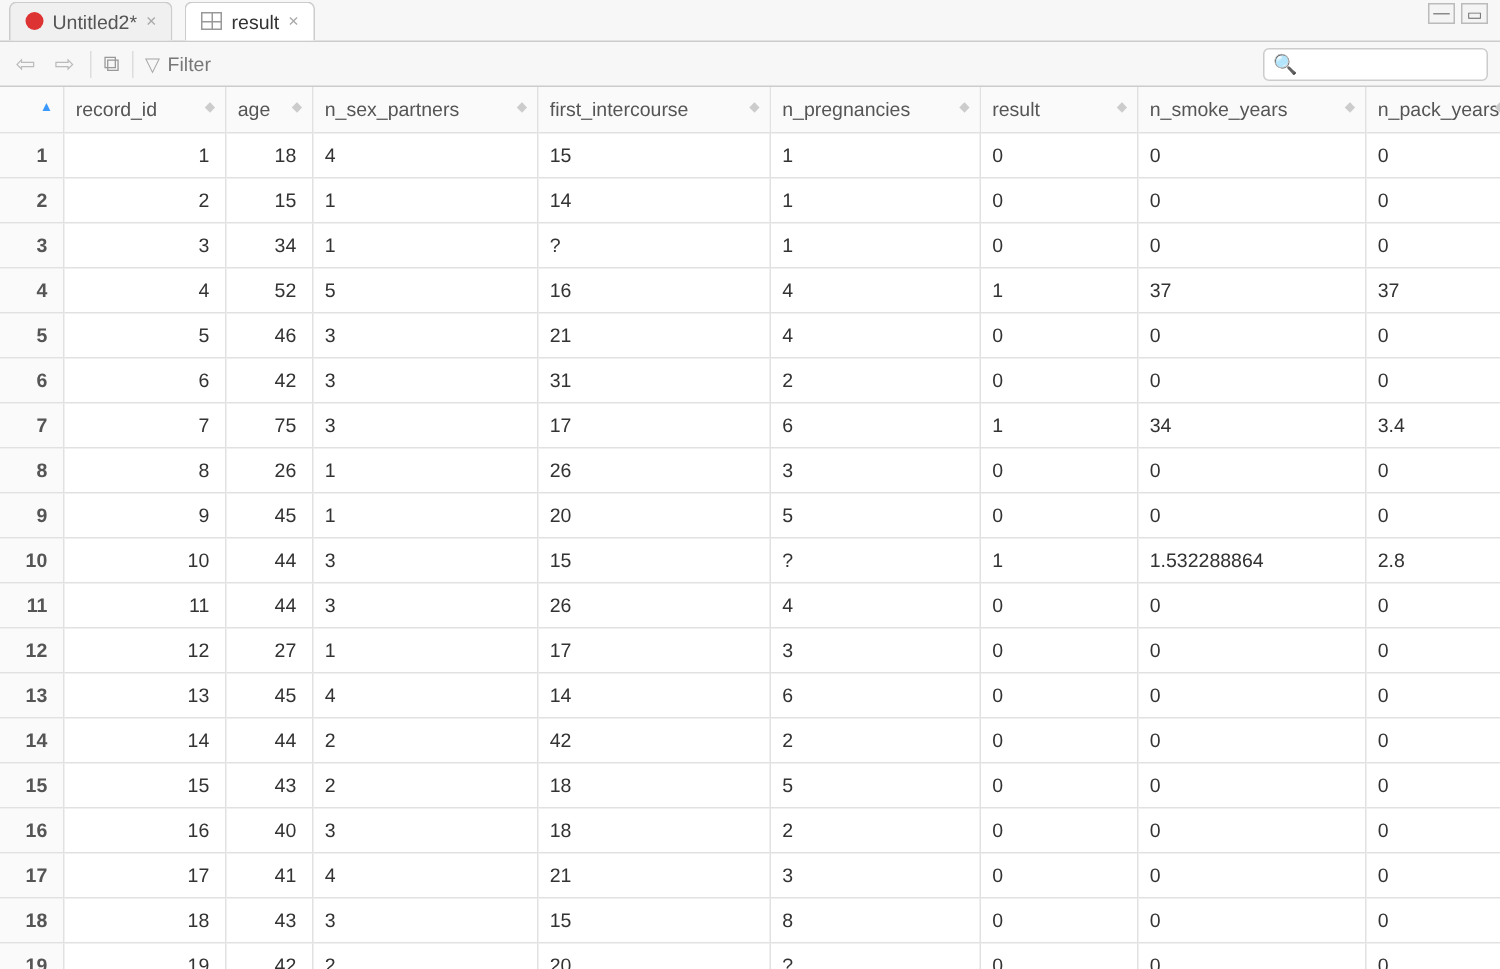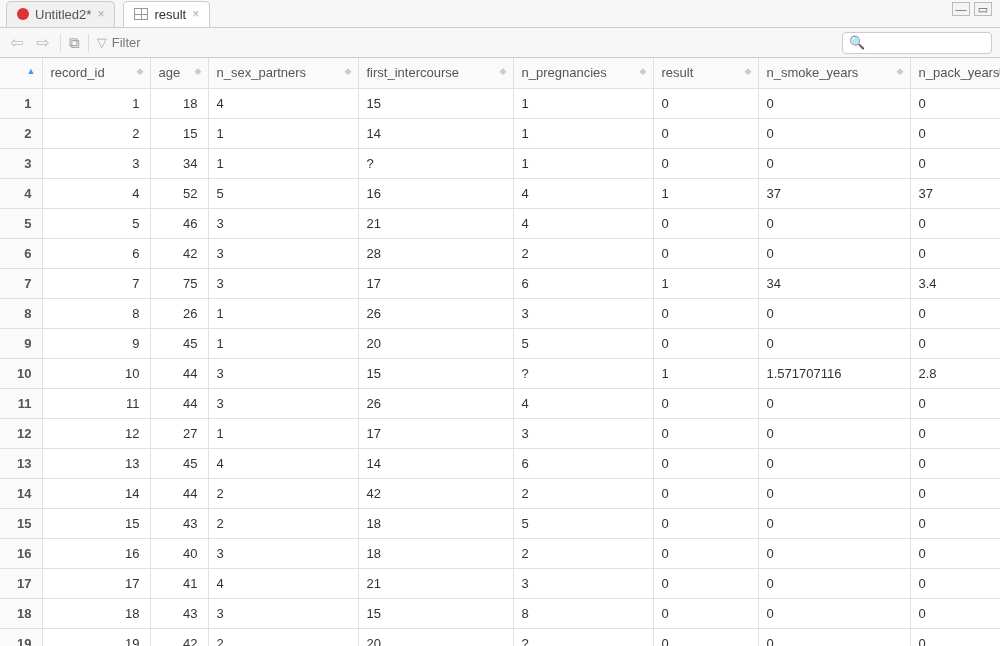--- a/index.html
+++ b/index.html
@@ -315,21 +315,21 @@
           <td>4</td>
           <td>0</td>
           <td>0</td>
           <td>0</td>
         </tr>
         <tr>
           <td class="rownum">6</td>
           <td class="num-right">6</td>
           <td class="num-right">42</td>
           <td>3</td>
-          <td>28</td>
+          <td>31</td>
           <td>2</td>
           <td>0</td>
           <td>0</td>
           <td>0</td>
         </tr>
         <tr>
           <td class="rownum">7</td>
           <td class="num-right">7</td>
           <td class="num-right">75</td>
           <td>3</td>
@@ -362,21 +362,21 @@
           <td>0</td>
         </tr>
         <tr>
           <td class="rownum">10</td>
           <td class="num-right">10</td>
           <td class="num-right">44</td>
           <td>3</td>
           <td>15</td>
           <td>?</td>
           <td>1</td>
-          <td>1.571707116</td>
+          <td>1.532288864</td>
           <td>2.8</td>
         </tr>
         <tr>
           <td class="rownum">11</td>
           <td class="num-right">11</td>
           <td class="num-right">44</td>
           <td>3</td>
           <td>26</td>
           <td>4</td>
           <td>0</td>

